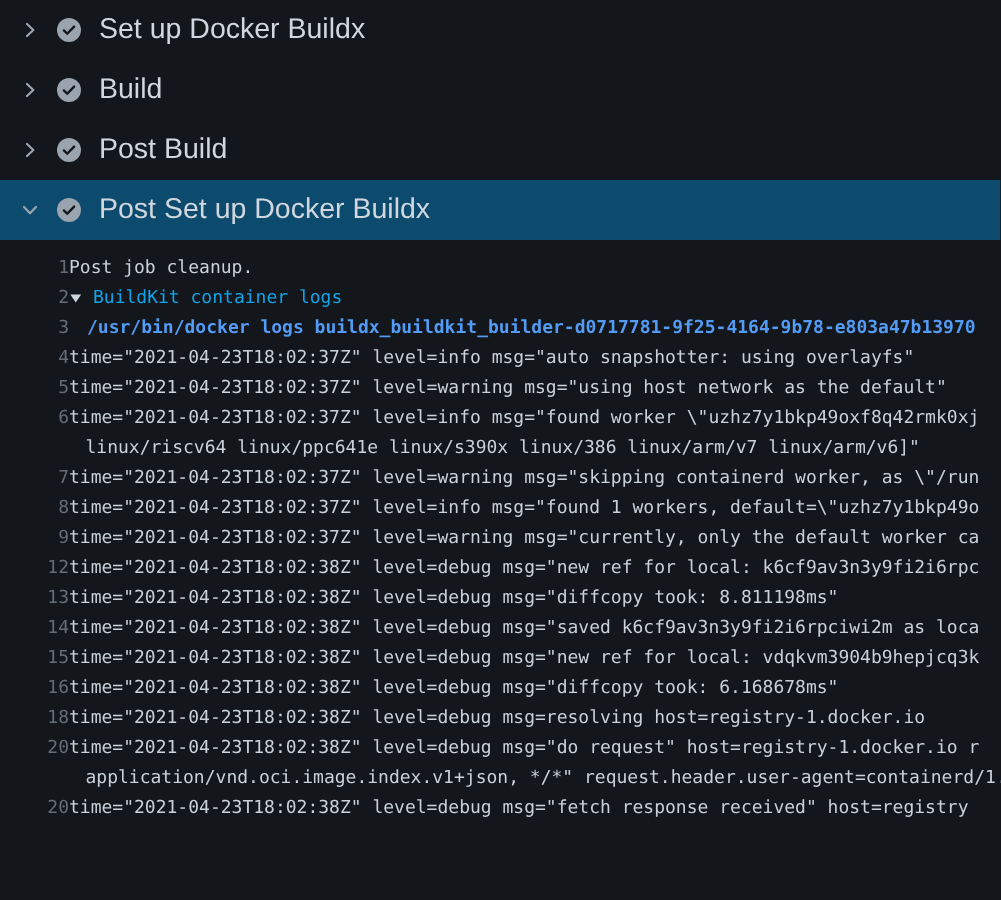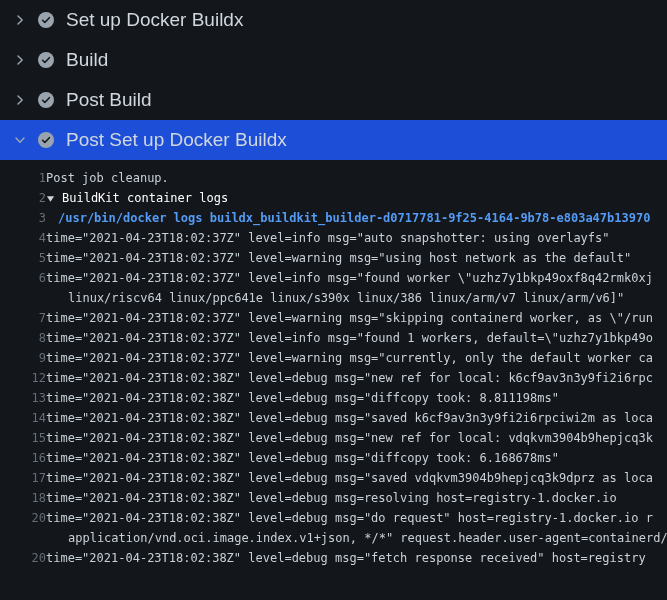--- a/index.html
+++ b/index.html
@@ -7,38 +7,38 @@
     width:667px;height:600px;overflow:hidden;
     background:#13161b;
     font-family:"Liberation Sans",sans-serif;
     -webkit-font-smoothing:antialiased;
   }
   .steps{width:100%}
   .step-row{
     display:flex;align-items:center;height:40px;
     padding:0 12px;color:#d0d7de;cursor:pointer;
   }
-  .step-row.expanded{background:#1d4ed8}
+  .step-row.expanded{background:#0c4a6e}
   .chev{
     width:16px;height:16px;display:flex;align-items:center;justify-content:center;
     color:#9aa4af;margin-right:10px;flex:none;
   }
   .step-row.expanded .chev{transform:rotate(90deg)}
   .status{display:flex;align-items:center;color:#9aa4af;margin-right:12px;flex:none}
   .step-label{font-size:19px;color:#d0d7de}
   .log{
     font-family:"DejaVu Sans Mono","Liberation Mono",monospace;
     font-size:12px;color:#c9d1d9;padding-top:8px;
   }
   .log-line{display:flex;height:20px;line-height:20px;white-space:pre;overflow:hidden}
   .ln{width:46px;flex:none;text-align:right;color:#656e78;user-select:none}
   .lt{margin-left:0;flex:none}
   .log-line.command .lt{margin-left:12px;color:#539bf5;font-weight:bold}
-  .log-line.group .lt{display:inline-flex;align-items:center;color:#ffffff}
-  .log-line.cont .lt{margin-left:22px}
+  .log-line.group .lt{display:inline-flex;align-items:center;color:#0ea5e9}
+  .log-line.cont .lt{margin-left:11px}
   .caret{display:inline-flex;align-items:center;color:#cdd5dd}
 </style>
 </head>
 <body>
 
 <div class="steps">
     <div class="step-row">
       <span class="chev">
         <svg width="16" height="16" viewBox="0 0 16 16">
           <path d="M6 4l4.2 4L6 12" fill="none" stroke="currentColor" stroke-width="1.5" stroke-linecap="round" stroke-linejoin="round"></path>
@@ -106,18 +106,17 @@
     <div class="log-line text"><span class="ln">6</span><span class="lt">time="2021-04-23T18:02:37Z" level=info msg="found worker \"uzhz7y1bkp49oxf8q42rmk0xj</span></div>
     <div class="log-line cont"><span class="ln"></span><span class="lt">linux/riscv64 linux/ppc641e linux/s390x linux/386 linux/arm/v7 linux/arm/v6]"</span></div>
     <div class="log-line text"><span class="ln">7</span><span class="lt">time="2021-04-23T18:02:37Z" level=warning msg="skipping containerd worker, as \"/run</span></div>
     <div class="log-line text"><span class="ln">8</span><span class="lt">time="2021-04-23T18:02:37Z" level=info msg="found 1 workers, default=\"uzhz7y1bkp49o</span></div>
     <div class="log-line text"><span class="ln">9</span><span class="lt">time="2021-04-23T18:02:37Z" level=warning msg="currently, only the default worker ca</span></div>
     <div class="log-line text"><span class="ln">12</span><span class="lt">time="2021-04-23T18:02:38Z" level=debug msg="new ref for local: k6cf9av3n3y9fi2i6rpc</span></div>
     <div class="log-line text"><span class="ln">13</span><span class="lt">time="2021-04-23T18:02:38Z" level=debug msg="diffcopy took: 8.811198ms"</span></div>
     <div class="log-line text"><span class="ln">14</span><span class="lt">time="2021-04-23T18:02:38Z" level=debug msg="saved k6cf9av3n3y9fi2i6rpciwi2m as loca</span></div>
     <div class="log-line text"><span class="ln">15</span><span class="lt">time="2021-04-23T18:02:38Z" level=debug msg="new ref for local: vdqkvm3904b9hepjcq3k</span></div>
     <div class="log-line text"><span class="ln">16</span><span class="lt">time="2021-04-23T18:02:38Z" level=debug msg="diffcopy took: 6.168678ms"</span></div>
-    <div class="log-line text"><span class="ln">17</span><span class="lt">time="2021-04-23T18:02:38Z" level=debug msg="saved vdqkvm3904b9hepjcq3k9dprz as loca</span></div>
     <div class="log-line text"><span class="ln">18</span><span class="lt">time="2021-04-23T18:02:38Z" level=debug msg=resolving host=registry-1.docker.io</span></div>
     <div class="log-line text"><span class="ln">20</span><span class="lt">time="2021-04-23T18:02:38Z" level=debug msg="do request" host=registry-1.docker.io r</span></div>
     <div class="log-line cont"><span class="ln"></span><span class="lt">application/vnd.oci.image.index.v1+json, */*" request.header.user-agent=containerd/1.4</span></div>
     <div class="log-line text"><span class="ln">20</span><span class="lt">time="2021-04-23T18:02:38Z" level=debug msg="fetch response received" host=registry</span></div>
   </div>
 
 </body></html>

